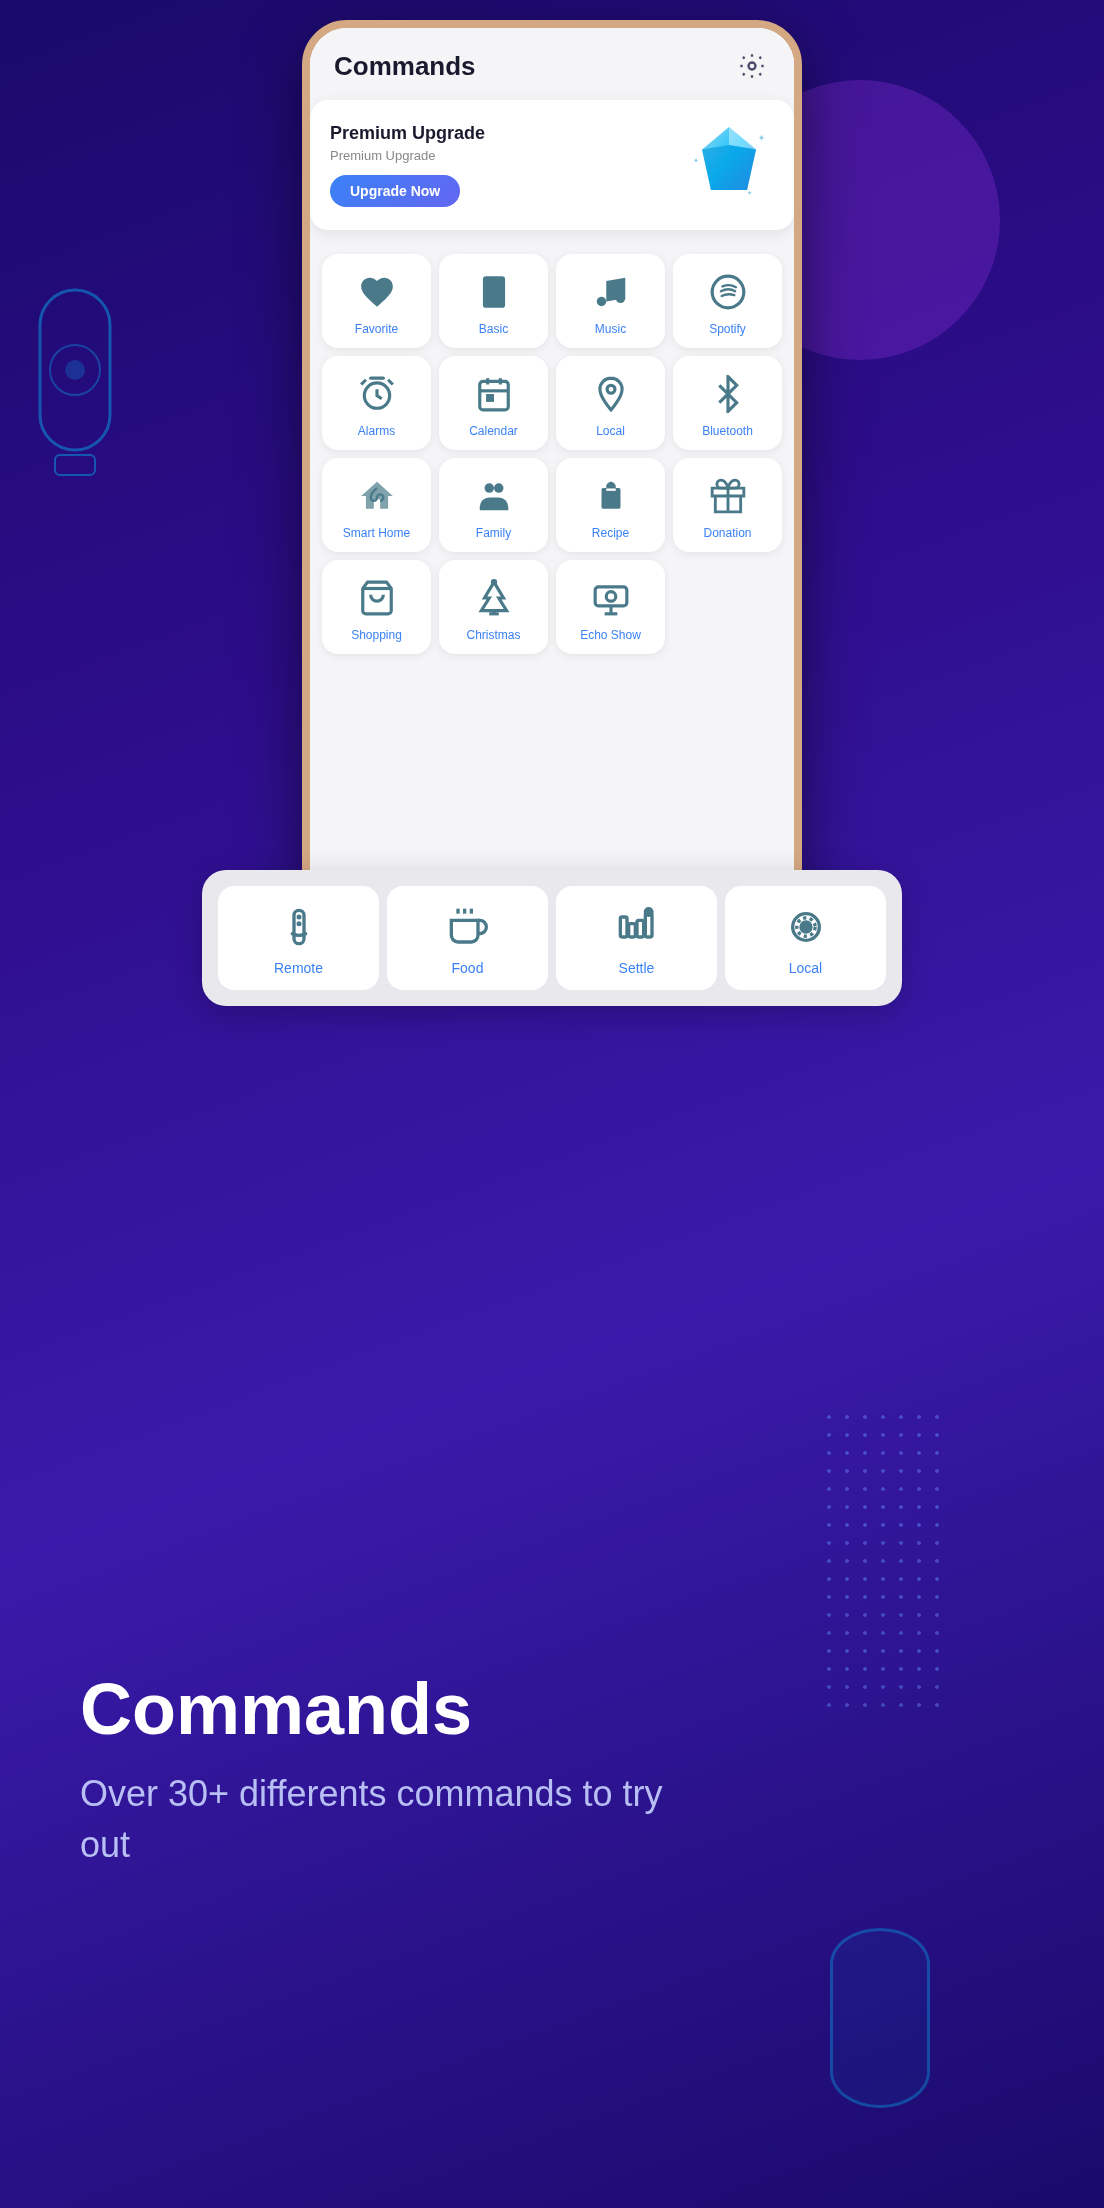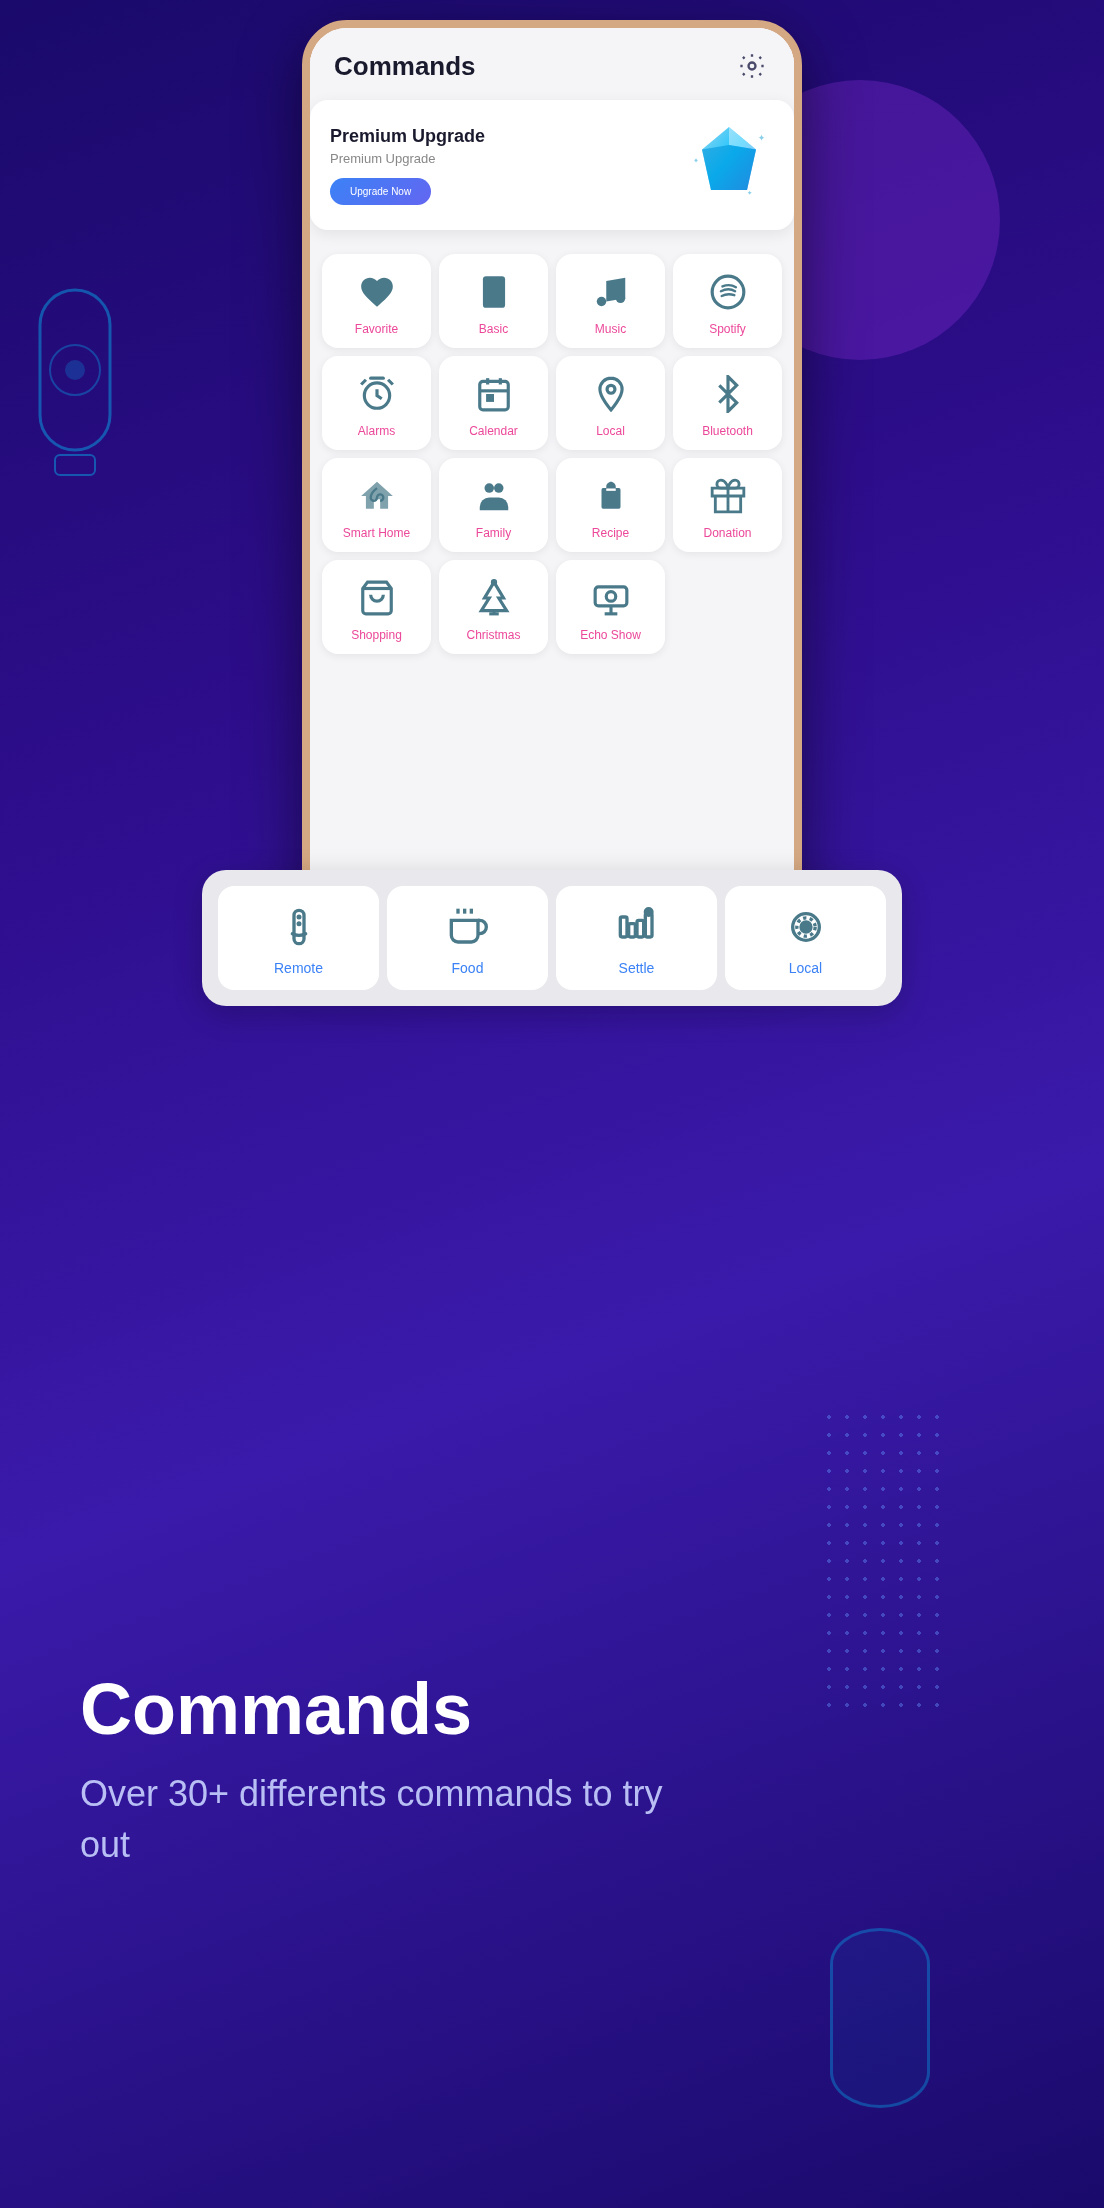--- a/index.html
+++ b/index.html
@@ -109,22 +109,22 @@
       font-size: 13px;
       color: #888;
       margin-bottom: 12px;
     }
     .upgrade-btn {
       background: linear-gradient(135deg, #3b82f6, #6366f1);
       color: white;
       border: none;
       border-radius: 20px;
       padding: 8px 20px;
-      font-size: 10px;
-      font-weight: 400;
+      font-size: 14px;
+      font-weight: 700;
       cursor: pointer;
     }
     .diamond-icon {
       width: 90px;
       height: 90px;
     }
 
     
     .commands-grid {
       display: grid;
@@ -152,21 +152,21 @@
       display: flex;
       align-items: center;
       justify-content: center;
     }
     .cmd-icon svg {
       width: 38px;
       height: 38px;
     }
     .cmd-label {
       font-size: 12px;
-      color: #ec4899;
+      color: #3b82f6;
       text-align: center;
       font-weight: 500;
     }
 
     
     .bottom-overlay {
       position: absolute;
       bottom: -70px;
       left: 50%;
       transform: translateX(-50%);

